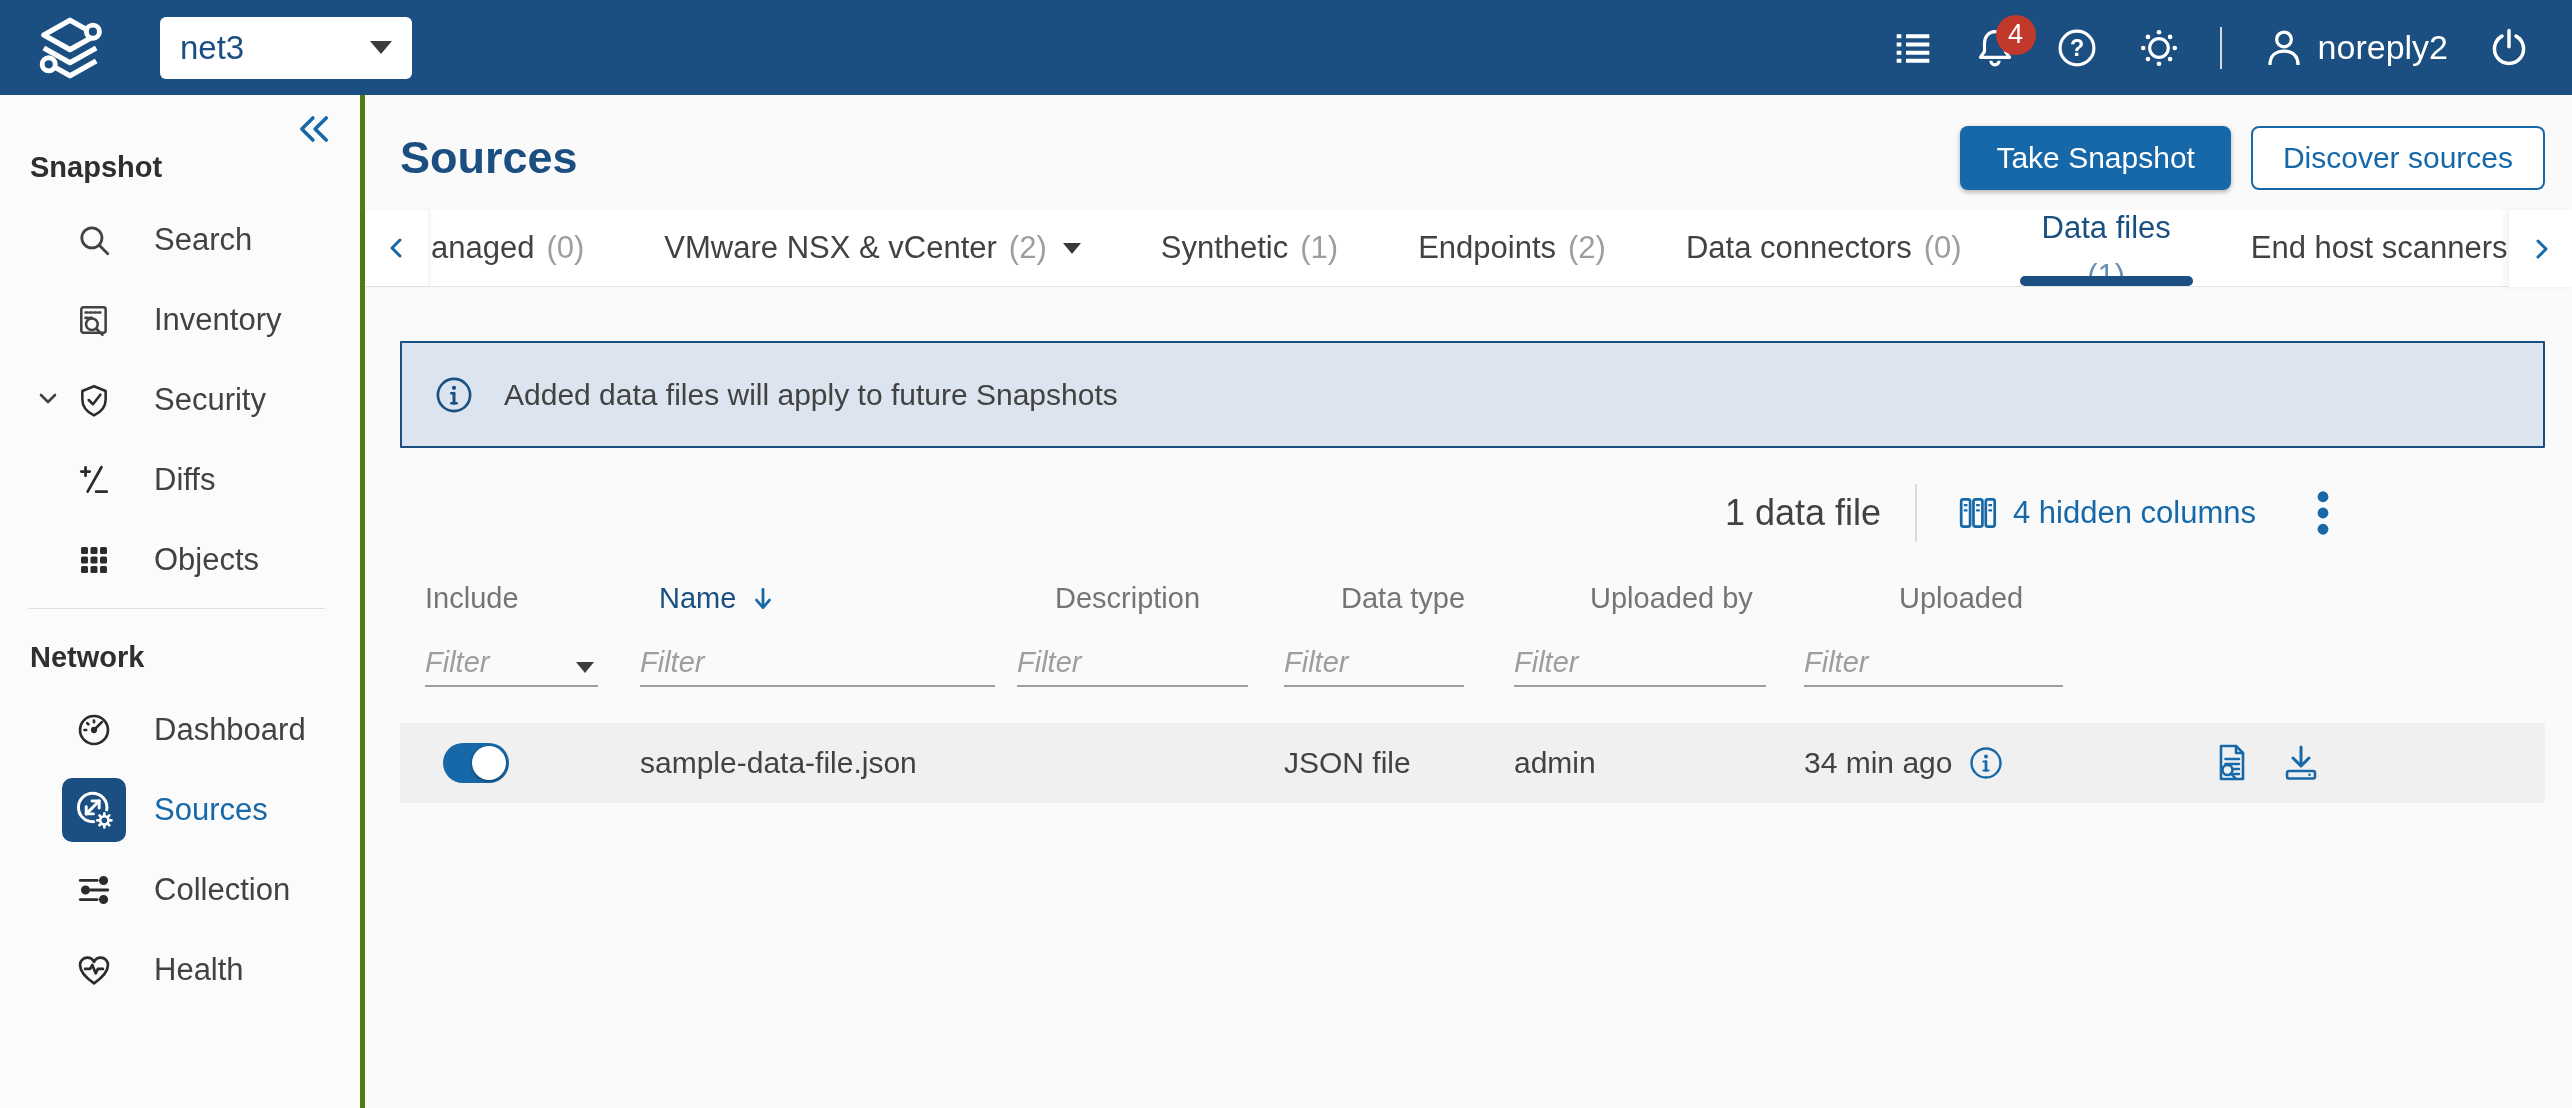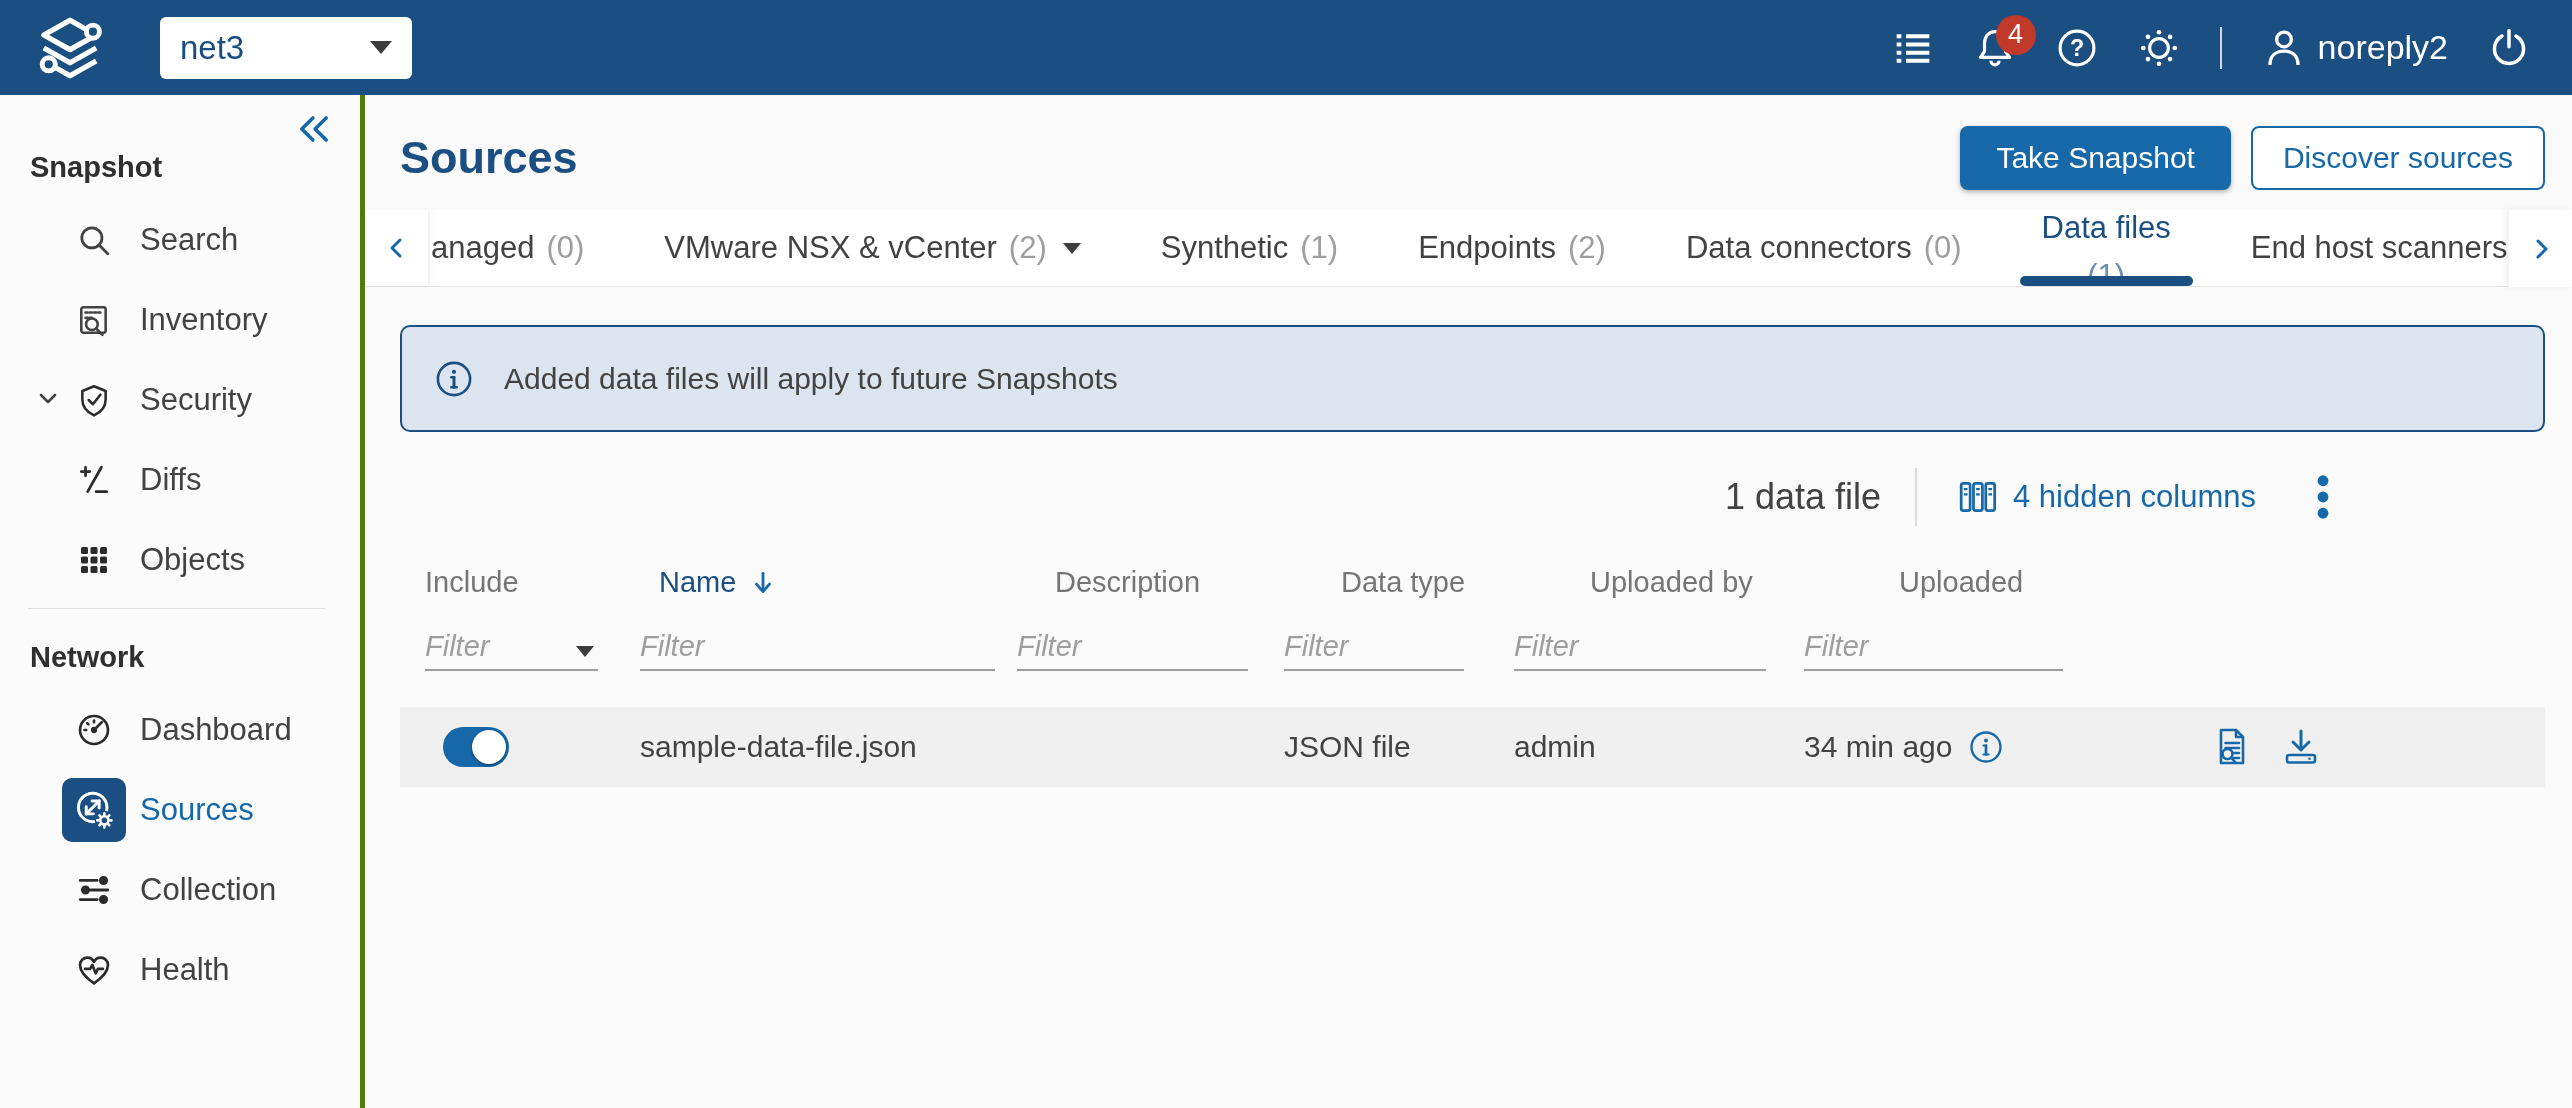--- a/index.html
+++ b/index.html
@@ -30,21 +30,21 @@
 
   
   .sidebar { width:365px; flex-shrink:0; background:#FBFBFB; border-right:5px solid #4d7c0f; position:relative; }
   .collapse-btn { position:absolute; top:14px; right:26px; cursor:pointer; }
   .section-label { font-size:29px; font-weight:bold; color:#2F2F2F; margin:0 0 16px 30px; }
   .sidebar .first-label { margin-top:56px; }
   .nav-item { height:80px; display:flex; align-items:center; padding-left:62px; position:relative; cursor:pointer; color:#424242; }
   .nav-chevron { position:absolute; left:34px; top:50%; transform:translateY(-50%); }
   .icon-box { width:64px; height:64px; display:flex; align-items:center; justify-content:center; border-radius:10px; position:relative; }
   .icon-box.active { background:#1B4F82; }
-  .nav-label { margin-left:14px; font-size:31px; }
+  .nav-label { margin-left:28px; font-size:31px; }
   .nav-label.active { color:#1668A8; }
   .nav-badge { position:absolute; left:36px; top:4px; width:24px; height:24px; border-radius:50%;
     background:#C0392B; display:flex; align-items:center; justify-content:center; }
   .nav-badge::after { content:""; width:8px; height:8px; background:#fff; border-radius:50%; }
   .side-divider { height:1px; background:#E0E0E0; margin:8px 35px 0 28px; }
   .network-label { margin-top:32px; }
 
   
   .main { flex:1; background:#FAFAFA; padding-left:35px; position:relative; overflow:hidden; }
   .header-row { display:flex; align-items:center; margin-top:30px; height:66px; padding-right:27px; }
@@ -68,22 +68,22 @@
     color:#424242; position:relative; cursor:pointer; flex-shrink:0; }
   .tab:first-child { padding-left:2px; }
   .tab .count { color:#9E9E9E; }
   .tab.active { color:#1B4F82;flex-direction:column; }
   .tab.active .count { color:#6C8FB5; }
   .tab.active::after { content:""; position:absolute; left:18px; right:18px; bottom:0;
     height:10px; border-radius:6px; background:#1B4F82; }
   .tab .caret { margin-left:4px; }
 
   
-  .banner { margin-top:38px; width:2145px; height:107px; background:#DCE4EF;
-    border:2px solid #1B4F82; border-radius:10px; display:flex; align-items:center;
+  .banner { margin-top:54px; width:2145px; height:107px; background:#DCE4EF;
+    border:2px solid #1B4F82; border-radius:1px; display:flex; align-items:center;
     padding:0 32px; gap:30px; }
   .banner-text { font-size:30px; color:#424242; }
 
   
   .controls-row { margin-top:40px; height:50px; display:flex; align-items:center;
     justify-content:flex-end; padding-right:242px; }
   .count-text { font-size:36px; color:#424242; margin-right:34px; }
   .vdiv { width:2px; height:58px; background:#DCDCDC; margin-right:40px; }
   .hidden-cols { display:flex; align-items:center; gap:14px; color:#1668A8;
     font-size:31px; font-weight:500; cursor:pointer; }

